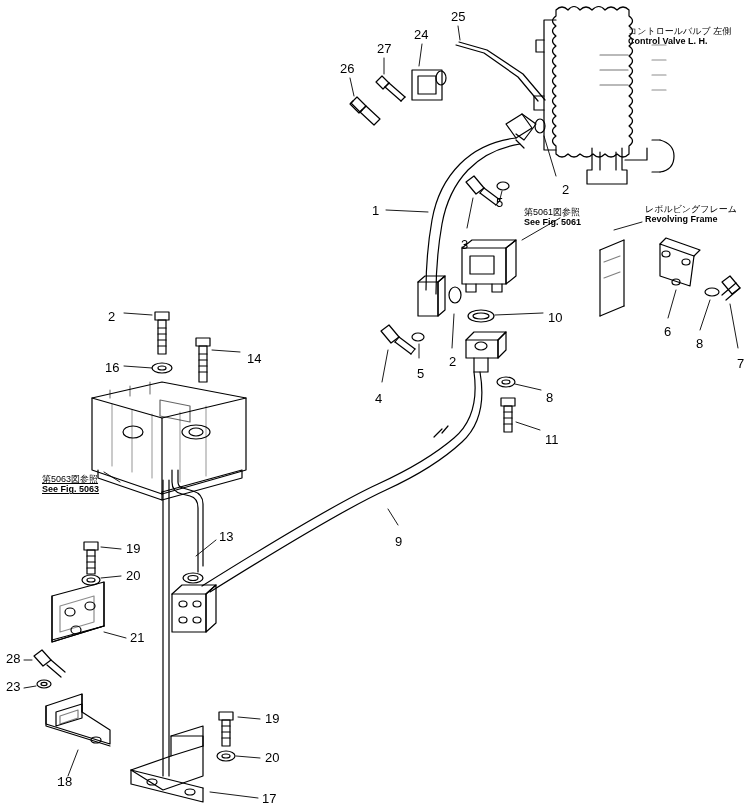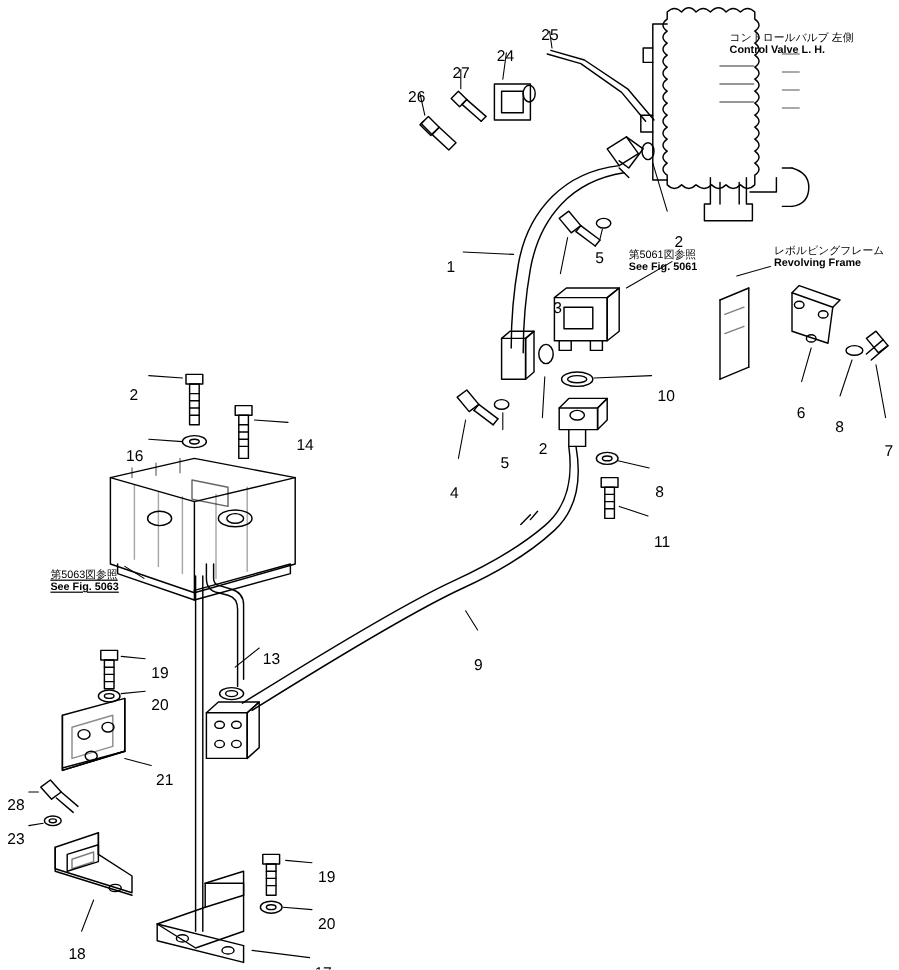--- a/index.html
+++ b/index.html
@@ -12,21 +12,20 @@
   }
   #sheet{position:absolute;left:0;top:0;width:749px;height:808px;}
   svg{position:absolute;left:0;top:0;width:749px;height:808px;}
   .lbl{
     position:absolute;
     font-family:"Liberation Sans", sans-serif;
     font-size:12px;
     color:#000;
     white-space:nowrap;
     line-height:1.05;
-    margin-top:12px;
   }
   .lbl.num{font-size:13px;font-weight:400;}
   .note{
     position:absolute;
     font-size:9.5px;
     line-height:1.15;
     white-space:nowrap;
     color:#000;
   }
   .note .jp{font-size:9px;}
@@ -360,34 +359,34 @@
   <div class="lbl num" style="left:696px;top:337px;">8</div>
   <div class="lbl num" style="left:395px;top:535px;">9</div>
   <div class="lbl num" style="left:548px;top:311px;">10</div>
   <div class="lbl num" style="left:545px;top:433px;">11</div>
   <div class="lbl num" style="left:546px;top:391px;">8</div>
   <div class="lbl num" style="left:219px;top:530px;">13</div>
   <div class="lbl num" style="left:247px;top:352px;">14</div>
   <div class="lbl num" style="left:108px;top:310px;">2</div>
   <div class="lbl num" style="left:105px;top:361px;">16</div>
   <div class="lbl num" style="left:262px;top:792px;text-align:right;">17</div>
-  <div class="lbl num" style="left:57px;top:776px;">18</div>
+  <div class="lbl num" style="left:57px;top:776px;font-family:Liberation Mono, monospace;">18</div>
   <div class="lbl num" style="left:126px;top:542px;">19</div>
   <div class="lbl num" style="left:265px;top:712px;">19</div>
   <div class="lbl num" style="left:126px;top:569px;">20</div>
   <div class="lbl num" style="left:265px;top:751px;">20</div>
   <div class="lbl num" style="left:130px;top:631px;">21</div>
   <div class="lbl num" style="left:6px;top:652px;">28</div>
   <div class="lbl num" style="left:6px;top:680px;">23</div>
   <div class="lbl num" style="left:414px;top:28px;">24</div>
   <div class="lbl num" style="left:451px;top:10px;">25</div>
   <div class="lbl num" style="left:340px;top:62px;">26</div>
   <div class="lbl num" style="left:377px;top:42px;">27</div>
 
-  <div class="note" style="left:608px;top:26px;">
+  <div class="note" style="left:628px;top:26px;">
     <div class="jp">コントロールバルブ 左側</div>
     <div class="en">Control Valve L. H.</div>
   </div>
 
   <div class="note" style="left:524px;top:207px;">
     <div class="jp">第5061図参照</div>
     <div class="en">See Fig. 5061</div>
   </div>
 
   <div class="note" style="left:645px;top:204px;">

